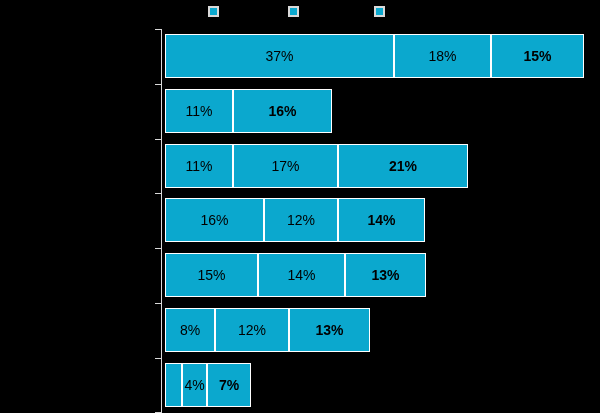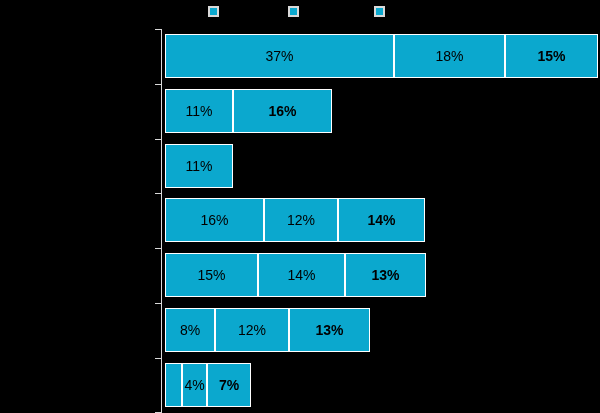--- a/index.html
+++ b/index.html
@@ -157,41 +157,47 @@
     <div class="cat-tick" style="top:164px;"></div>
     <div class="cat-tick" style="top:219px;"></div>
     <div class="cat-tick" style="top:274px;"></div>
     <div class="cat-tick" style="top:329px;"></div>
     <div class="cat-tick" style="top:383px;"></div>
 
     <div class="bar-row" style="top:5px;">
       <div class="seg" style="width:229px;">
         <span>37%</span>
       </div>
-      <div class="seg" style="width:111px;">
+      <div class="seg" style="width:97px;">
         <span>18%</span>
       </div>
       <div class="seg bold" style="width:93px;">
         <span>15%</span>
       </div>
     </div>
 
     <div class="bar-row" style="top:60px;">
       <div class="seg" style="width:68px;">
         <span>11%</span>
       </div>
       <div class="seg bold" style="width:99px;">
         <span>16%</span>
       </div>
     </div>
 
     <div class="bar-row" style="top:115px;">
       <div class="seg" style="width:68px;">
         <span>11%</span>
       </div>
+      <div class="seg" style="width:105px;">
+        <span>17%</span>
+      </div>
+      <div class="seg bold" style="width:130px;">
+        <span>21%</span>
+      </div>
     </div>
 
     <div class="bar-row" style="top:169px;">
       <div class="seg" style="width:99px;">
         <span>16%</span>
       </div>
       <div class="seg" style="width:74px;">
         <span>12%</span>
       </div>
       <div class="seg bold" style="width:87px;">

